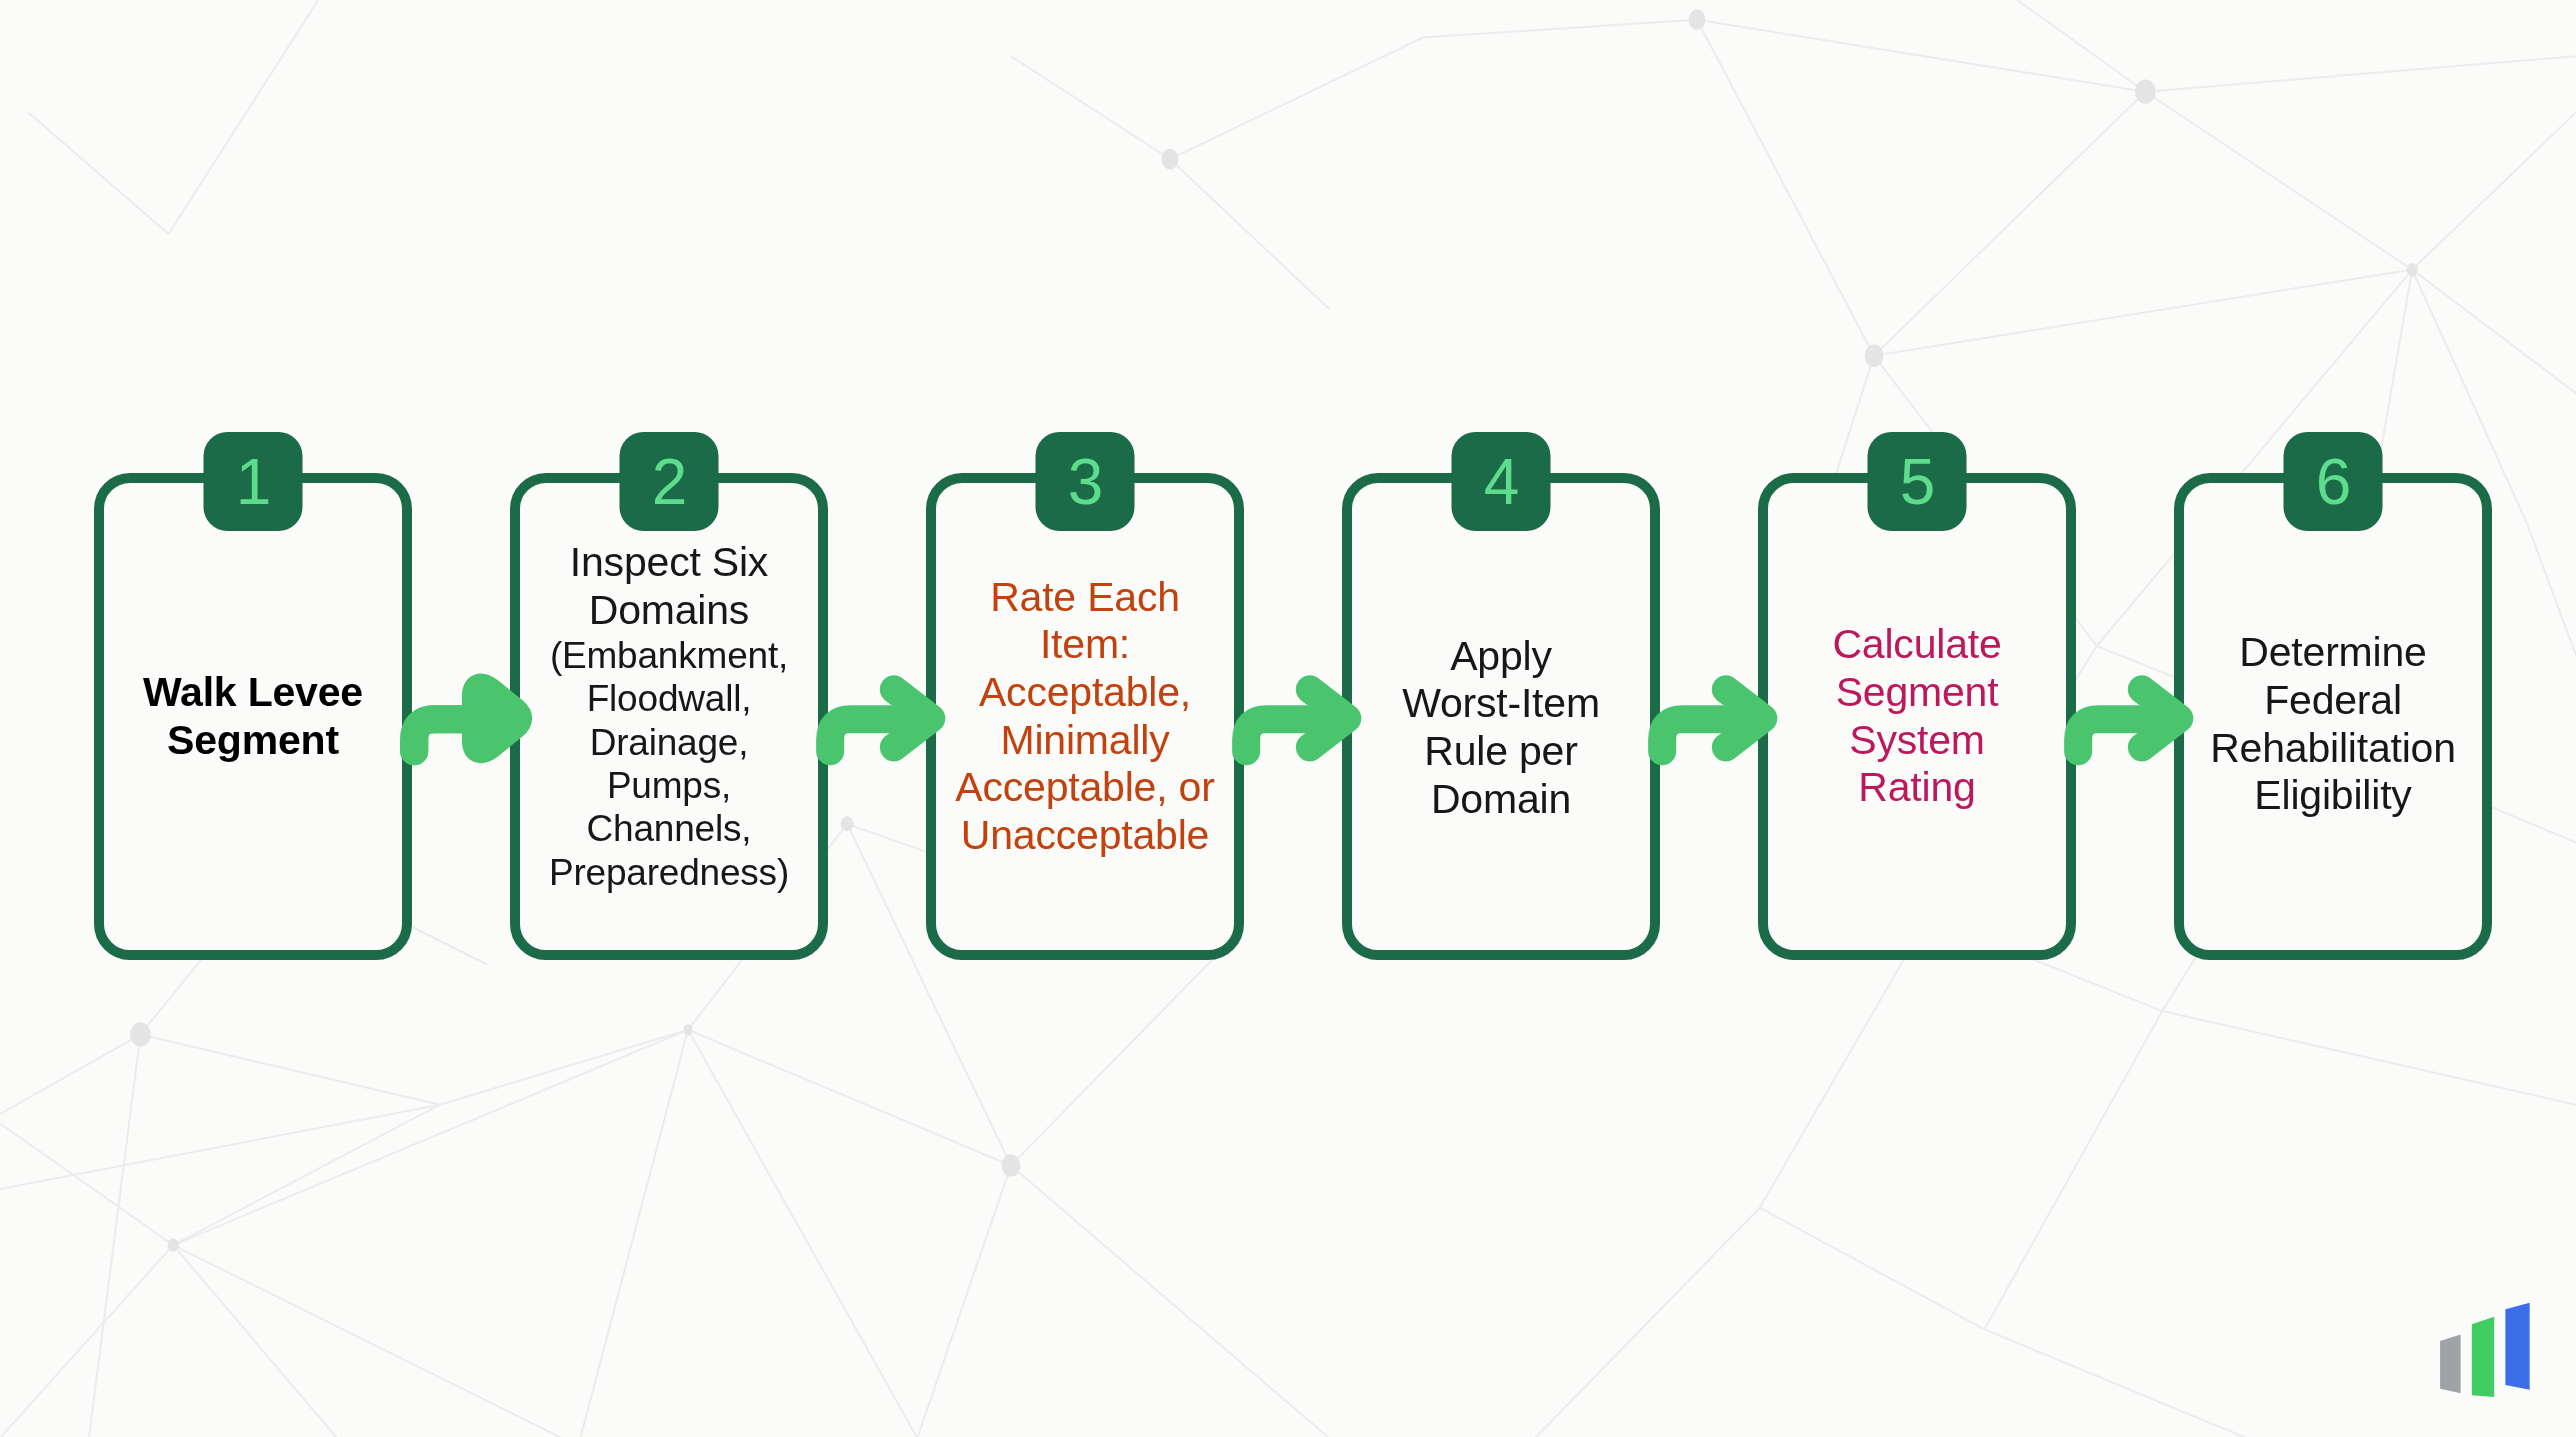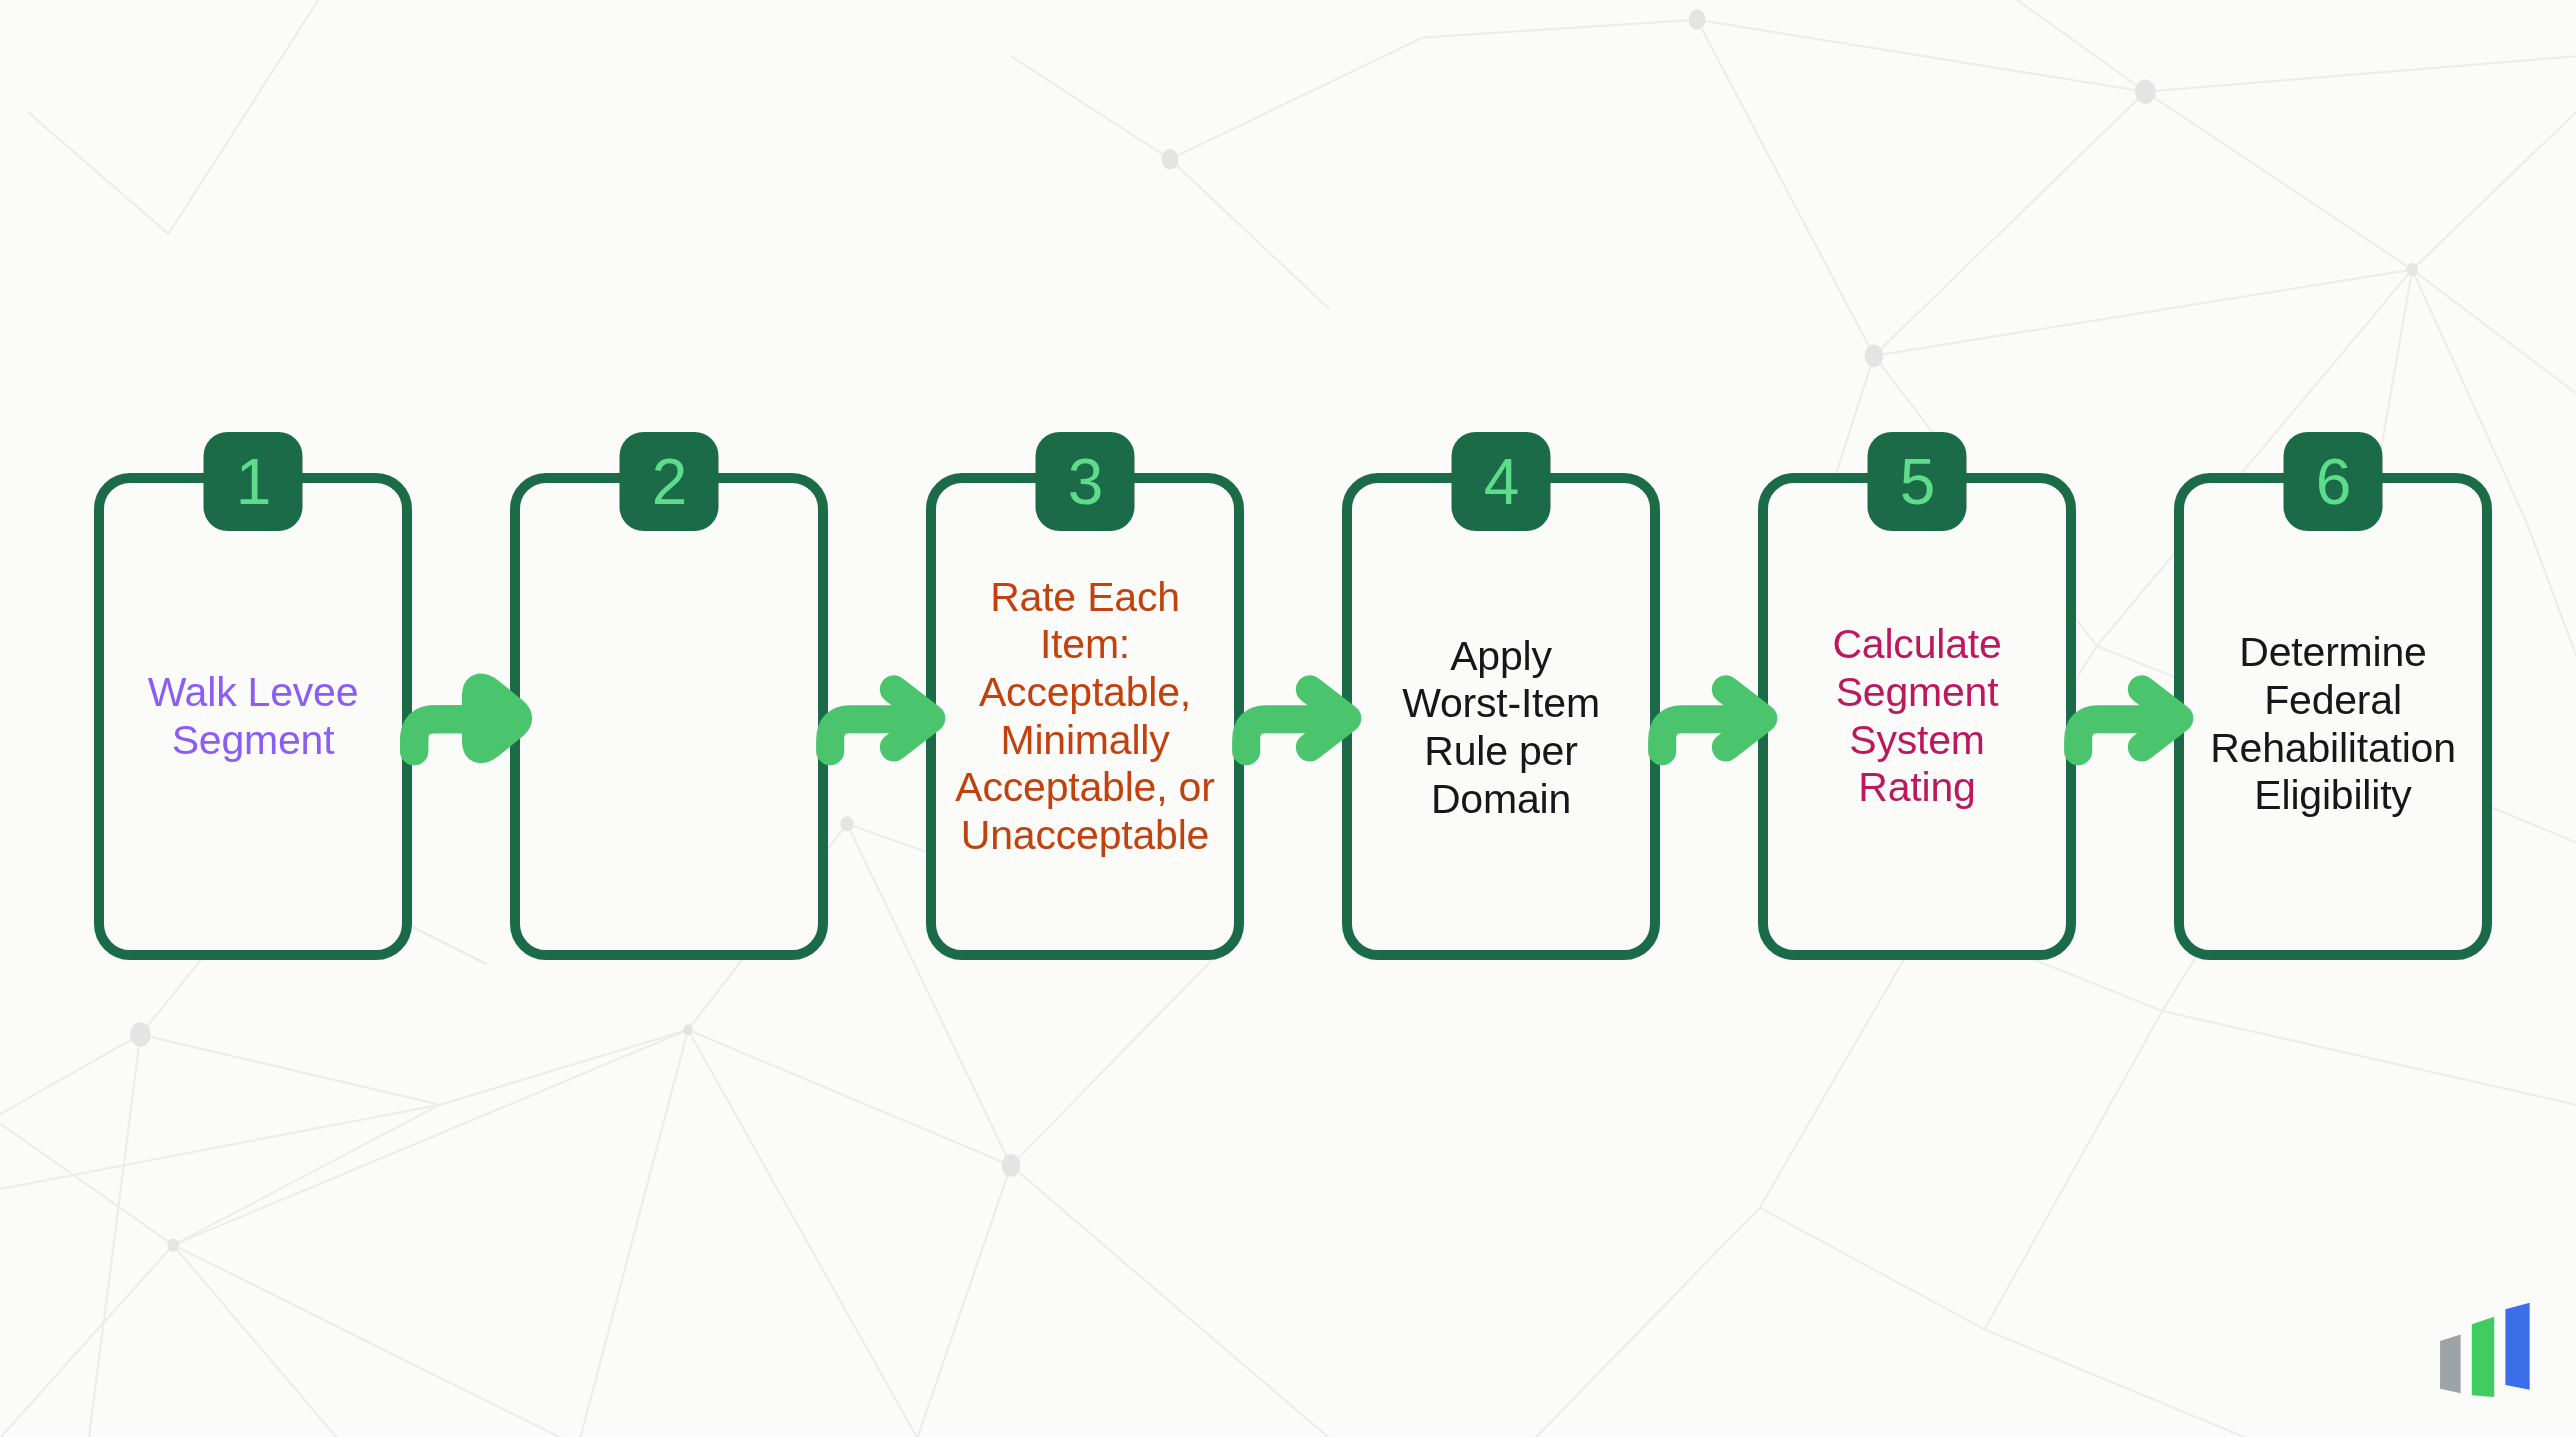--- a/index.html
+++ b/index.html
@@ -197,35 +197,45 @@
     <ellipse cx="2060" cy="980" rx="7" ry="8"></ellipse>
   </g>
 </svg>
 
 <div id="flow-row">
 
   <div class="step-card" style="border-color: rgb(28, 107, 72); background: rgb(251, 251, 250);">
     <div class="card-badge" style="background: rgb(28, 107, 72);">
       <span style="color: rgb(93, 221, 140);">1</span>
     </div>
-    <div class="card-text" style="color: #8b5cf6;">Walk Levee
+    <div class="card-text" style="color: #000000; font-weight: bold;">Walk Levee
 Segment</div>
   </div>
 
   <div class="connector">
     <svg viewBox="0 0 132 110" aria-hidden="true">
       <path d="M16 92 L16 80 Q16 58 38 58 L82 58 L82 34 Q82 18 96 28 L122 49 Q132 57 122 65 L96 86 Q82 96 82 80 L82 58" fill="none" stroke="#4bc46e" stroke-width="30" stroke-linecap="round" stroke-linejoin="round"></path>
       <path d="M16 92 L16 80 Q16 58 38 58 L96 58" fill="none" stroke="#4bc46e" stroke-width="30" stroke-linecap="round" stroke-linejoin="round"></path>
       <path d="M84 26 L124 57 L84 88" fill="none" stroke="#4bc46e" stroke-width="30" stroke-linecap="round" stroke-linejoin="round"></path>
     </svg>
   </div>
 
   <div class="step-card" style="border-color: rgb(28, 107, 72); background: rgb(251, 251, 250);">
     <div class="card-badge" style="background: rgb(28, 107, 72);">
       <span style="color: rgb(93, 221, 140);">2</span>
+    </div>
+    <div class="card-text" style="color: rgb(23, 23, 26);">
+      <span>Inspect Six
+Domains</span>
+      <span class="sub">(Embankment,
+Floodwall,
+Drainage,
+Pumps,
+Channels,
+Preparedness)</span>
     </div>
   </div>
 
   <div class="connector">
     <svg viewBox="0 0 132 110" aria-hidden="true">
       <path d="M16 92 L16 80 Q16 58 38 58 L96 58" fill="none" stroke="#4bc46e" stroke-width="30" stroke-linecap="round" stroke-linejoin="round"></path>
       <path d="M84 26 L124 57 L84 88" fill="none" stroke="#4bc46e" stroke-width="30" stroke-linecap="round" stroke-linejoin="round"></path>
     </svg>
   </div>
 

